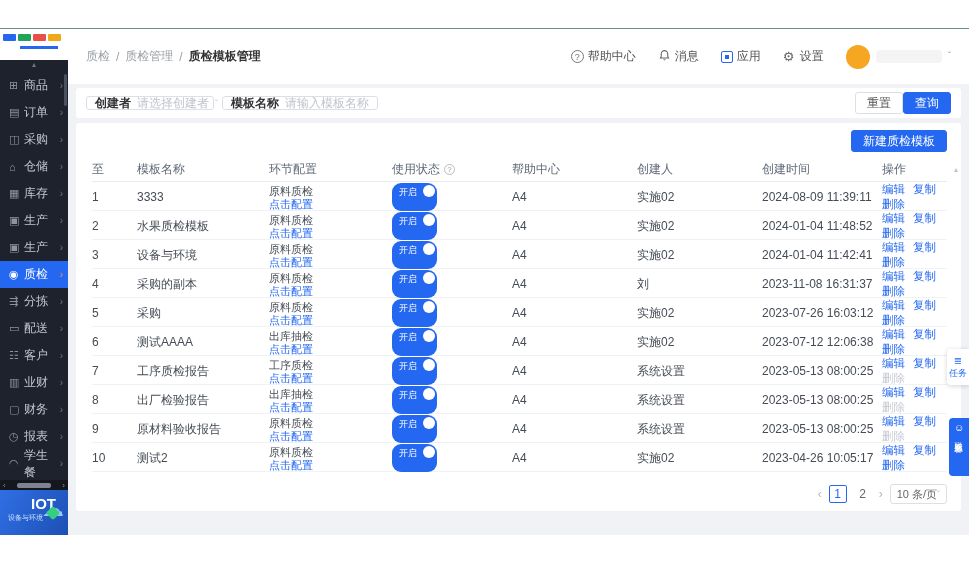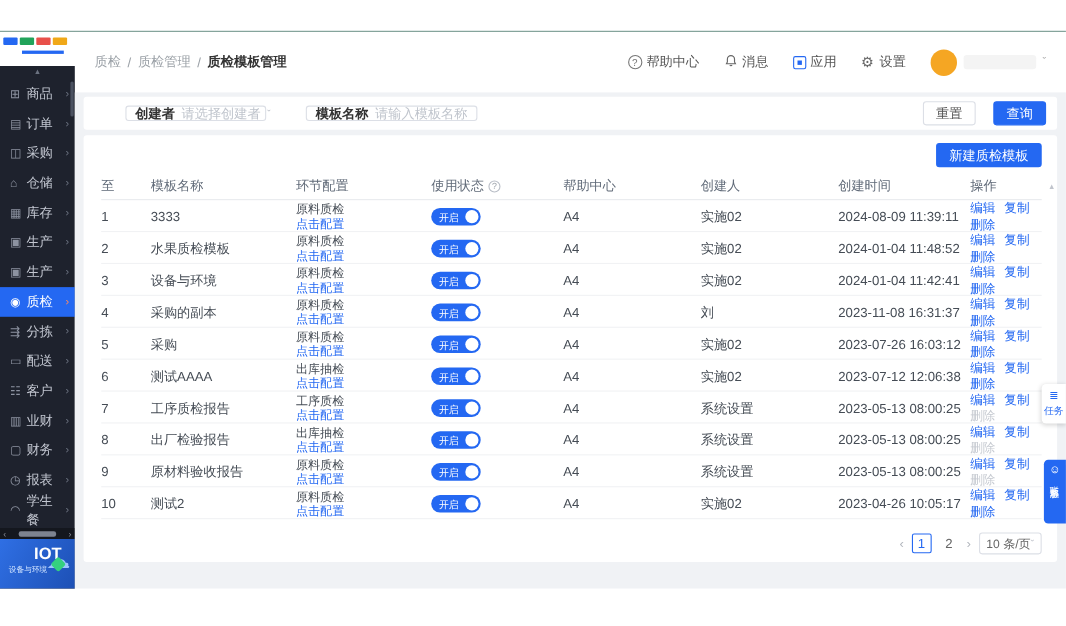--- a/index.html
+++ b/index.html
@@ -56,45 +56,45 @@
   .iot-diamond { position:absolute; right:10px; top:18px; width:10px; height:10px; background:#35d07f;
                  transform:rotate(45deg); border-radius:2px; }
 
   
   .main { position:absolute; top:84px; left:68px; right:0; height:451px; background:#f0f2f5;
           padding:4px 8px; }
   .filter-card { background:#fff; border-radius:3px; height:30px; display:flex; align-items:center;
                  justify-content:space-between; padding:0 10px; margin-bottom:5px; }
   .fleft { display:flex; gap:8px; }
   .field { display:flex; align-items:center; border:1px solid #dcdfe6; border-radius:3px;
-           height:14px; padding:0 8px; background:#fff; cursor:text;margin-left:28px; }
+           height:14px; padding:0 8px; background:#fff; cursor:text; }
   .field .flabel { color:#333; font-weight:bold; margin-right:6px; white-space:nowrap; }
   .field .fph { color:#bfc4cc; white-space:nowrap; }
   .field.sel { width:128px; cursor:pointer; }
   .field.sel .fph { flex:1; }
   .field .fchev { color:#c0c4cc; font-size:9px; margin-left:6px; }
-  .fright { display:flex; gap:16px; }
+  .fright { display:flex; gap:0; }
   .btn { height:22px; padding:0 11px; border-radius:3px; display:flex; align-items:center;
          font-size:12px; cursor:pointer; border:1px solid #dcdfe6; background:#fff; color:#555; }
   .btn.primary { background:#2468f2; border-color:#2468f2; color:#fff; }
 
   .table-card { background:#fff; border-radius:3px; position:relative; height:388px;
                 padding:7px 14px 0 16px; }
   .new-row { display:flex; justify-content:flex-end; margin-bottom:6px; }
 
   .grid { display:grid; grid-template-columns:45px 132px 123px 120px 125px 125px 120px 1fr;
           align-items:center; }
   .thead { height:24px; color:#606a78; border-bottom:1px solid #e8eaee; }
   .thead .hcell { display:flex; align-items:center; gap:4px; }
   .q-mini { width:11px; height:11px; border:1px solid #b8bdc6; border-radius:50%; color:#9aa0a8;
             font-size:8px; display:flex; align-items:center; justify-content:center; }
   .trow { height:29px; border-bottom:1px solid #f1f2f4; color:#454c55; }
   .stage-cell { line-height:12px; font-size:11px; }
   .stage-cell .cfg { color:#2468f2; cursor:pointer; margin-top:1px; }
-  .toggle { width:45px; height:16px; background:#2468f2; border-radius:9px; position:relative; cursor:pointer; }
+  .toggle { width:45px; height:28px; background:#2468f2; border-radius:9px; position:relative; cursor:pointer; }
   .toggle .tlabel { position:absolute; left:7px; top:3px; color:#fff; font-size:9px; }
   .toggle .knob { position:absolute; right:2px; top:2px; width:12px; height:12px; background:#fff; border-radius:50%; }
   .acts a { color:#2468f2; margin-right:8px; cursor:pointer; text-decoration:none; font-size:11.5px; white-space:nowrap; }
   .acts a.disabled { color:#c6cad1; cursor:default; }
 
   .vs-arrow { position:absolute; right:3px; color:#c0c4cc; font-size:8px; cursor:pointer; }
   .vs-up { top:42px; } .vs-down { bottom:42px; }
 
   .pagination { position:absolute; bottom:7px; right:14px; display:flex; align-items:center; gap:7px; color:#666; }
   .pg-arrow { color:#b2b6bd; font-size:12px; cursor:pointer; }

